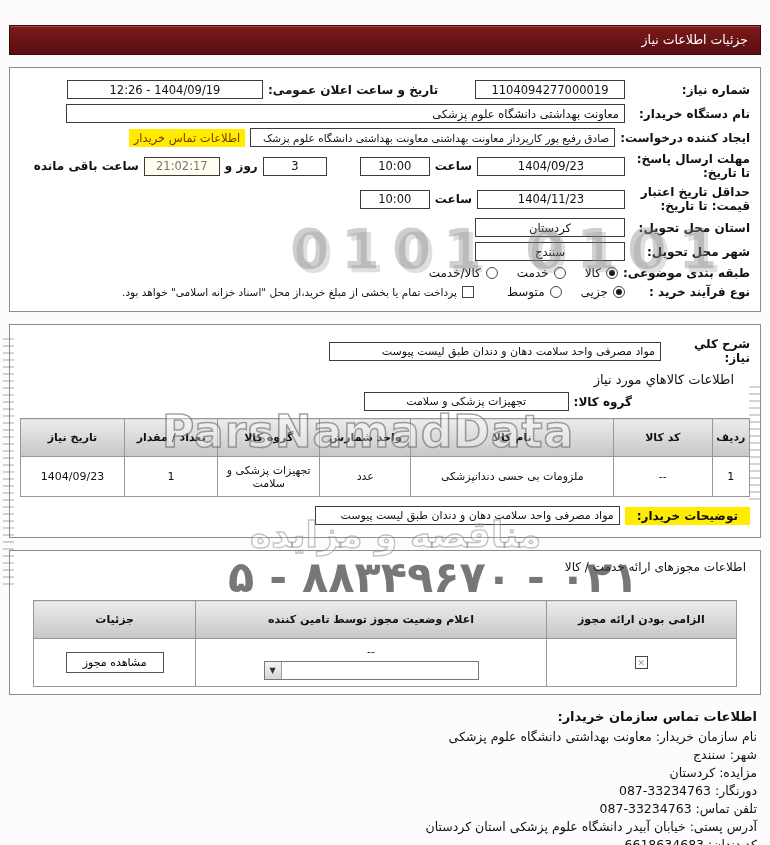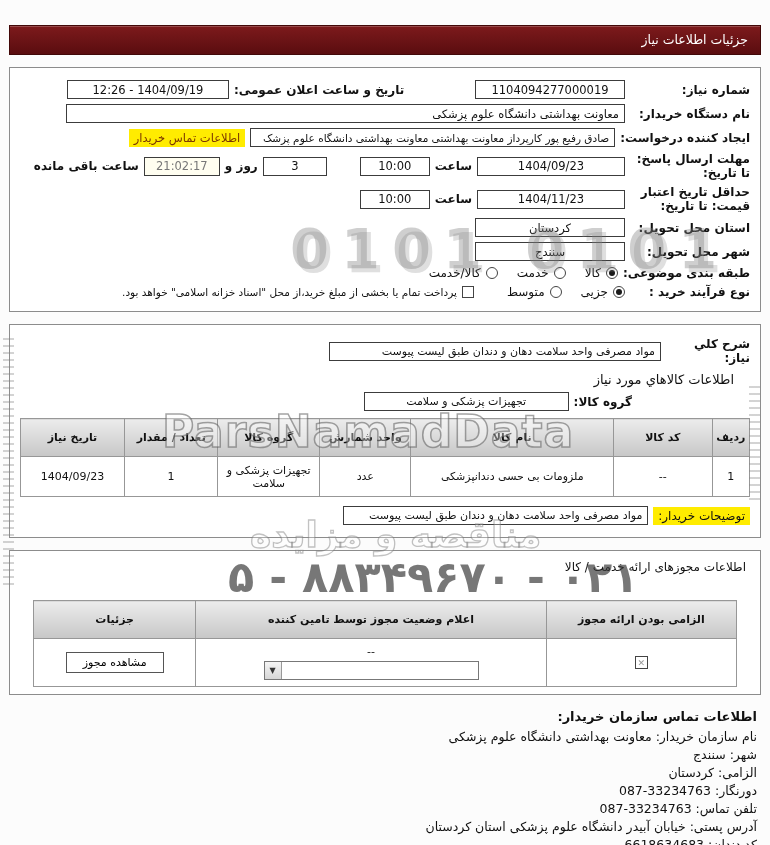--- a/index.html
+++ b/index.html
@@ -20,29 +20,29 @@
   .lbl{font-weight:bold;font-size:12px;flex:0 0 120px;white-space:nowrap}
   .lbl.wrap{white-space:normal;line-height:14px}
   .lbl.auto{flex:0 0 auto}
   .lbl-sm{font-weight:bold;font-size:12px;flex:0 0 84px}
   .inl{font-weight:bold;font-size:12px;white-space:nowrap}
   .box{border:1px solid #3c3c3c;background:#fff;min-height:19px;font-size:11.5px;
        display:flex;align-items:center;padding:1px 5px;overflow:hidden;white-space:nowrap}
   .center{justify-content:center}
   .ltr{direction:ltr}
   .grow{flex:1;margin-left:46px}
-  .w150{width:150px}.w162{width:162px}.w148{width:148px}.w70{width:70px}
+  .w150{width:150px}.w162{width:196px}.w148{width:148px}.w70{width:70px}
   .w64{width:64px}.w76{width:76px}.w365{width:365px;font-size:10.5px}
   .w332{width:332px;font-size:11px}.w205{width:205px}.w305{width:305px;font-size:11px}
   .gap28{margin-right:28px}
   .timer{background:#fffef0;color:#777}
   .endgap{width:42px}
   .spacer{flex:1}
   .hl-link{background:#ffec00;color:#7a3500;font-size:11.5px;padding:2px 5px;cursor:pointer;white-space:nowrap}
-  .hl-lbl{background:#ffec00;font-weight:normal;font-size:12px;padding:2px 5px;white-space:nowrap}
+  .hl-lbl{background:#ffec00;font-weight:bold;font-size:12px;padding:2px 12px;white-space:nowrap}
   .radio{width:12px;height:12px;border:1px solid #444;border-radius:50%;background:#fff;
          display:inline-flex;align-items:center;justify-content:center;flex:0 0 auto}
   .radio.checked::after{content:"";width:6px;height:6px;border-radius:50%;background:#1a1a1a}
   .chk{width:12px;height:12px;border:1px solid #444;background:#fff;flex:0 0 auto}
   .opt{font-size:12px;margin-left:14px;white-space:nowrap}
   .note{font-size:10.5px;white-space:nowrap}
   .sec-title{font-weight:normal;font-size:13px;margin:7px 16px 5px 0}
   .indent{margin-right:118px}
   table{border-collapse:collapse;font-size:11px}
   .goods-table{width:100%;margin-top:7px}
@@ -246,21 +246,21 @@
   <div class="c-title">اطلاعات تماس سازمان خریدار:</div>
   <div class="c-row">
     <b>نام سازمان خریدار:</b>
     <span>معاونت بهداشتی دانشگاه علوم پزشکی</span>
   </div>
   <div class="c-row">
     <b>شهر:</b>
     <span>سنندج</span>
   </div>
   <div class="c-row">
-    <b>الزامی:</b>
+    <b>مزایده:</b>
     <span>کردستان</span>
   </div>
   <div class="c-row">
     <b>دورنگار:</b>
     <span class="ltr" style="display:inline-block">087-33234763</span>
   </div>
   <div class="c-row">
     <b>تلفن تماس:</b>
     <span class="ltr" style="display:inline-block">087-33234763</span>
   </div>

